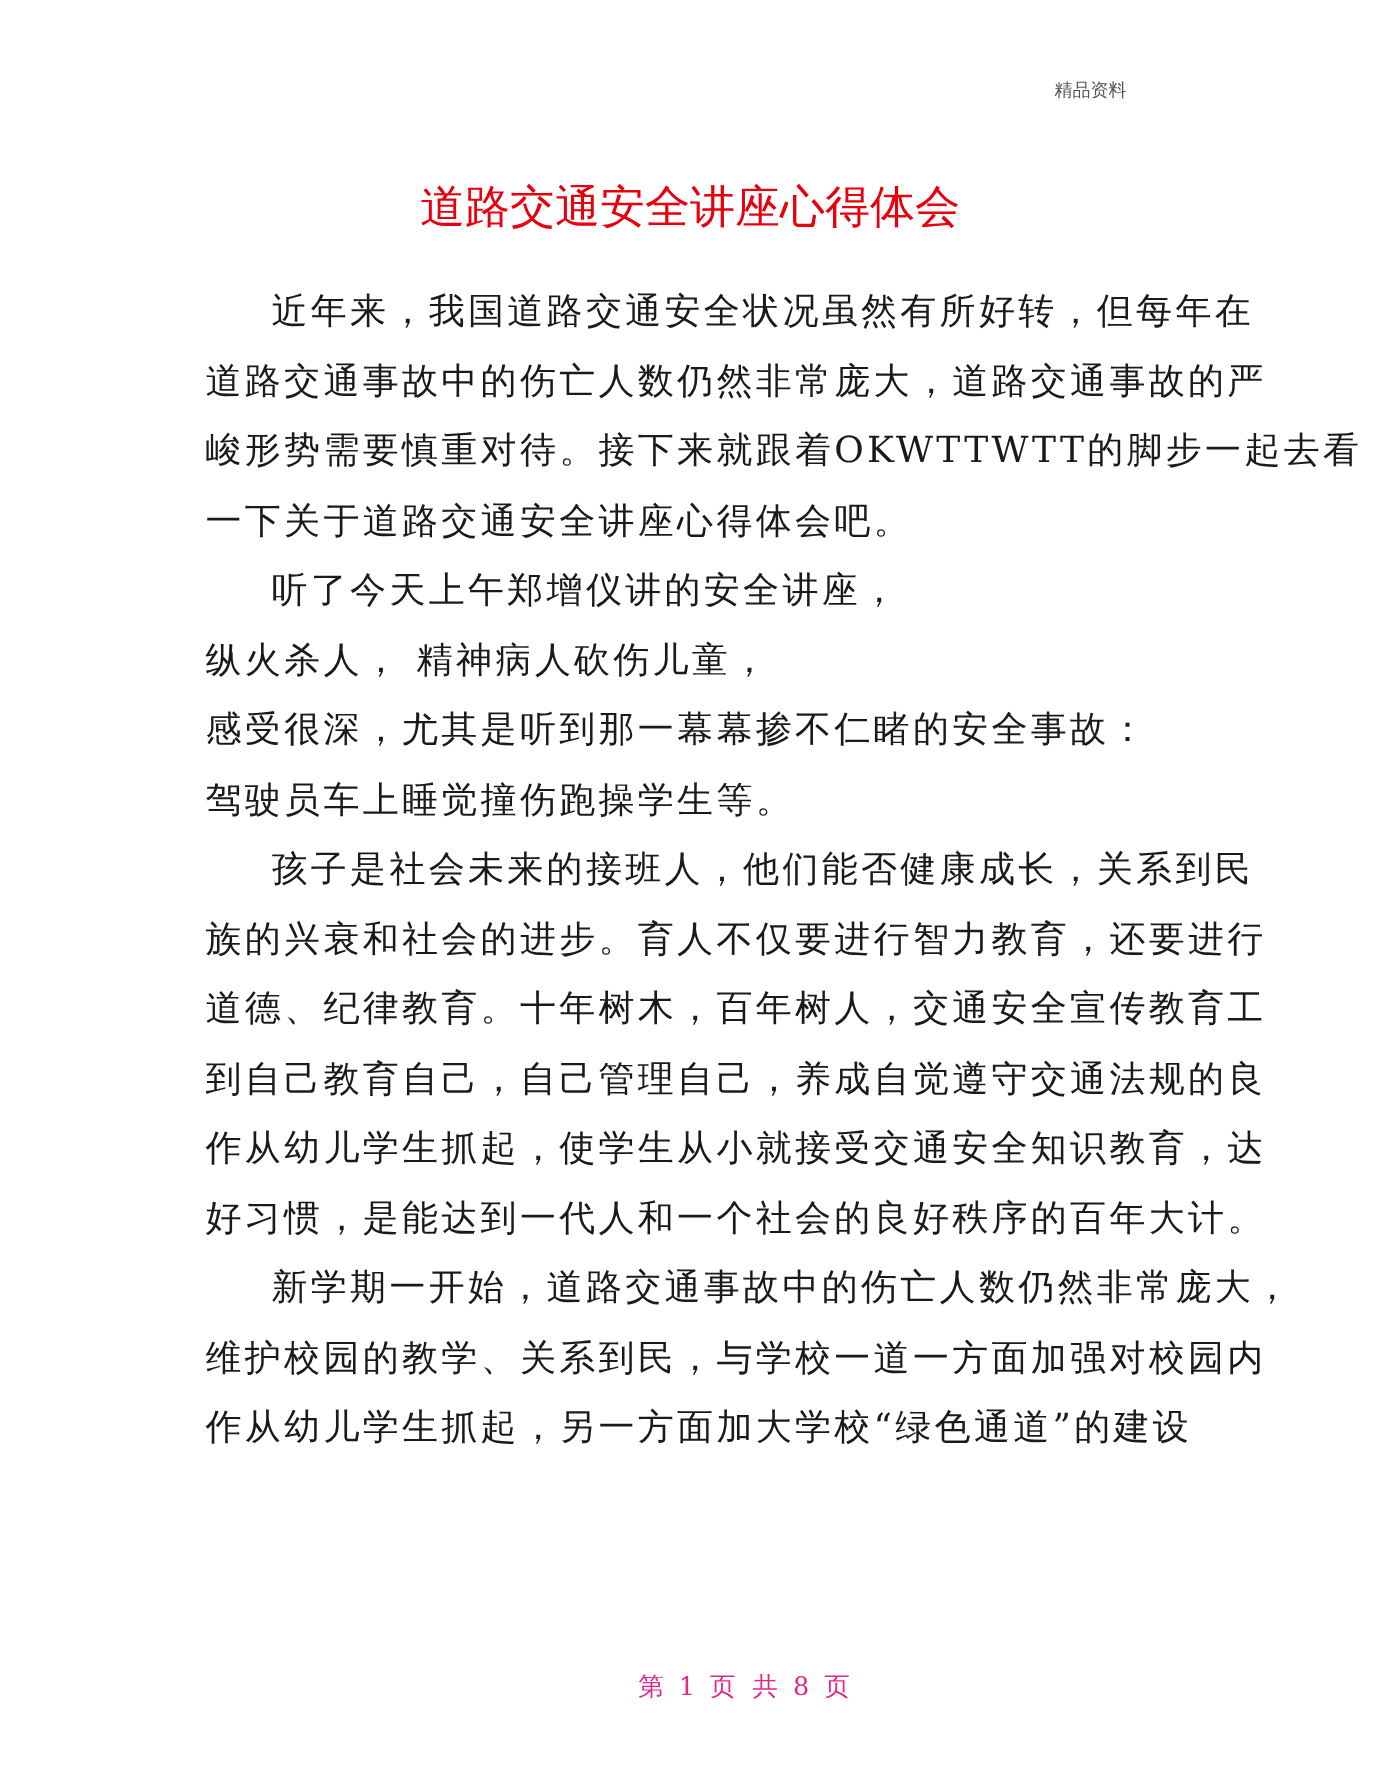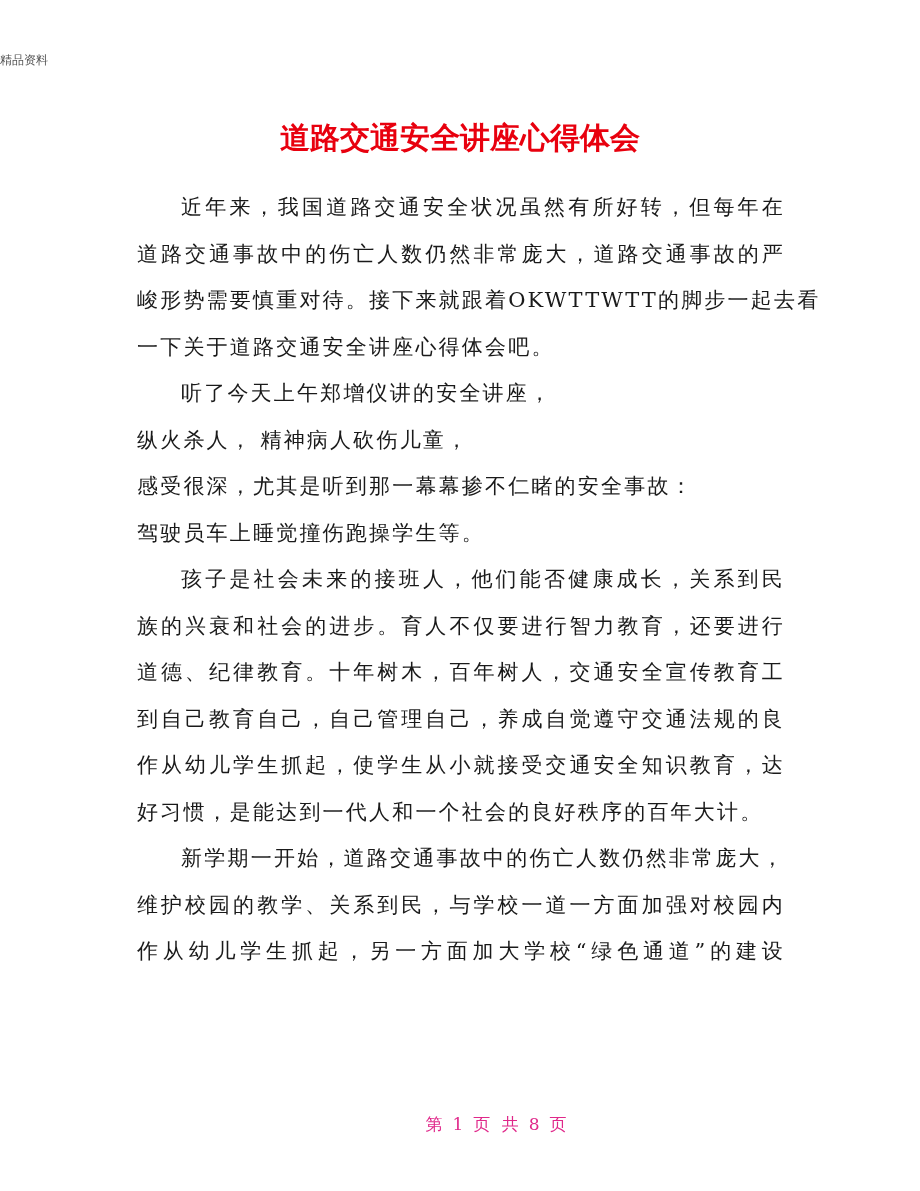--- a/index.html
+++ b/index.html
@@ -1,26 +1,26 @@
 <!DOCTYPE html>
 <html><head>
 <meta charset="utf-8">
 <style>
   html, body { margin: 0; padding: 0; background: #ffffff; }
   body { width: 920px; height: 1191px; position: relative; overflow: hidden;
          font-family: "DejaVu Serif", "Liberation Serif", serif; color: #1a1a1a; }
-  .header-note { position: absolute; top: 52px; left: 0; width: 727px; text-align: left;
-         font-size: 12px; color: #555; font-family: "DejaVu Sans", sans-serif; }
+  .header-note { position: absolute; top: 52px; left: 0; width: 727px; text-align: right;
+         font-size: 12px; color: #555; font-family: "DejaVu Sans", sans-serif; padding-left: 24px; }
   .title { position: absolute; top: 118px; left: 0; width: 920px; text-align: center;
-         font-size: 30px; font-weight: bold; color: #e8000e; font-family: "DejaVu Sans", sans-serif;
+         font-size: 30px; font-weight: normal; color: #e8000e; font-family: "DejaVu Sans", sans-serif;
          letter-spacing: 0px; }
   .body { position: absolute; top: 184px; left: 137px; width: 648px; }
-  .line { height: 46.5px; line-height: 46.5px; font-size: 21px; white-space: nowrap;
+  .line { height: 46.5px; line-height: 46.5px; font-size: 24px; white-space: nowrap;
           letter-spacing: 2.2px; text-align: justify; text-align-last: justify; }
-  .line.last { text-align-last: left; font-family: Liberation Serif, serif; }
+  .line.last { text-align-last: left; }
   .indent { padding-left: 44px; }
   .footer { position: absolute; top: 1113px; left: 0; width: 920px; text-align: center;
          font-size: 17px; color: #e0288a; word-spacing: 6px; padding-left: 36px; }
   .footer span { margin: 0 5px; }
 </style>
 </head>
 <body>
 
 <div class="header-note">精品资料</div>
 

